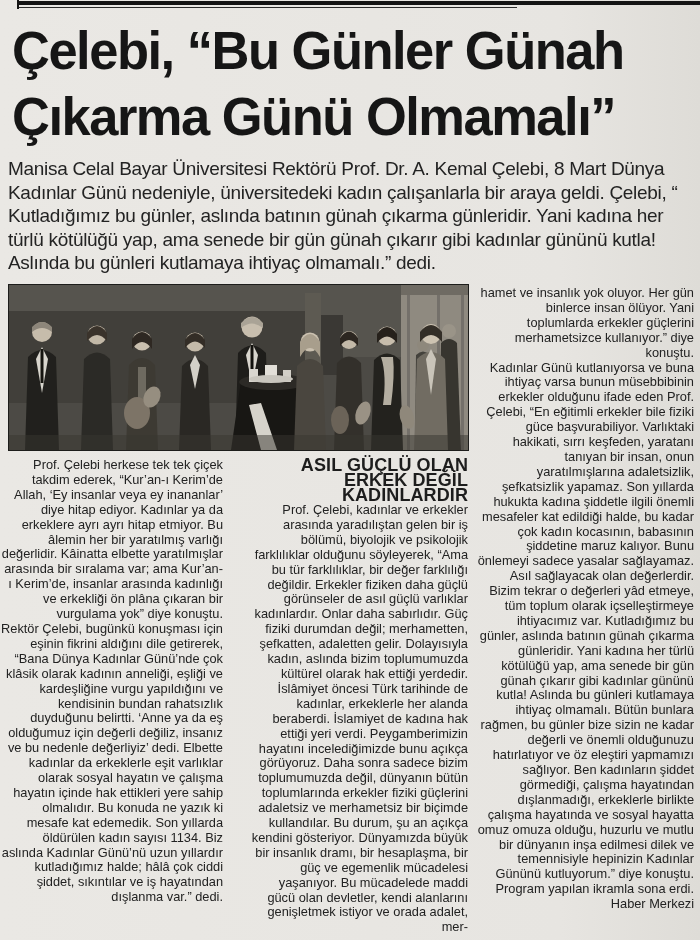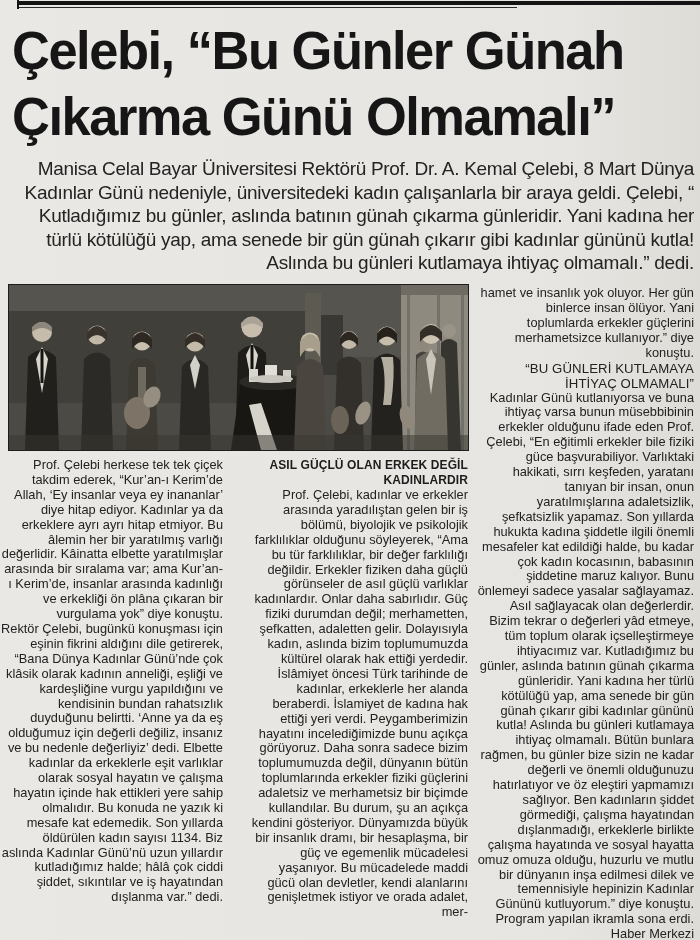--- a/index.html
+++ b/index.html
@@ -25,40 +25,39 @@
     letter-spacing:-1.5px;color:#161616;
     transform:scaleX(0.99);transform-origin:left top;
     white-space:nowrap;
   }
   .headline span{display:block;}
 
   .lead{
     position:absolute;top:157px;left:8px;width:686px;
     margin:0;font-size:19px;line-height:23.6px;letter-spacing:-0.3px;
     color:#232323;
-    text-align:right;
   }
 
   .photo{
     position:absolute;top:284px;left:8px;width:459px;height:165px;
     border:1px solid #1d1d1b;background:#4a4843;box-sizing:content-box;
   }
   .photo svg{display:block;}
 
   .col{
     position:absolute;
     font-size:12.8px;line-height:14.9px;color:#222;
     text-align:left;
   }
   .col p{margin:0;text-align:right;}
   .col-left{top:458px;left:1px;width:222px;}
   .col-mid{top:458px;left:248px;width:220px;}
   .col-right{top:286px;left:477px;width:217px;}
   .col-heading{
-    margin:0;font-size:12px;line-height:15px;font-weight:bold;
+    margin:0;font-size:18px;line-height:15px;font-weight:bold;
     letter-spacing:0.1px;color:#1d1d1d;
   }
   .col-subhead{
     margin:0;font-size:13.2px;line-height:15px;font-weight:normal;
     letter-spacing:0.1px;color:#222;
   }
 </style>
 </head>
 <body>
 
@@ -163,17 +162,16 @@
     <p>Rektör Çelebi, bugünkü konuşması için eşinin fikrini aldığını dile getirerek, “Bana Dünya Kadınlar Günü’nde çok klâsik olarak kadının anneliği, eşliği ve kardeşliğine vurgu yapıldığını ve kendisinin bundan rahatsızlık duyduğunu belirtti.  ‘Anne ya da eş olduğumuz için değerli değiliz, insanız ve bu nedenle değerliyiz’ dedi. Elbette kadınlar da erkeklerle eşit varlıklar olarak sosyal hayatın ve çalışma hayatın içinde hak ettikleri yere sahip olmalıdır. Bu konuda ne yazık ki mesafe kat edemedik. Son yıllarda öldürülen kadın sayısı 1134. Biz aslında Kadınlar Günü’nü uzun yıllardır kutladığımız halde; hâlâ çok ciddi şiddet, sıkıntılar ve iş hayatından dışlanma var.” dedi.</p>
   </div>
 
   <div class="col col-mid">
     <p class="col-heading">ASIL GÜÇLÜ OLAN ERKEK DEĞİL KADINLARDIR</p>
     <p>Prof. Çelebi, kadınlar ve erkekler arasında yaradılıştan gelen bir iş bölümü, biyolojik ve psikolojik farklılıklar olduğunu söyleyerek, “Ama bu tür farklılıklar, bir değer farklılığı değildir. Erkekler fiziken daha güçlü görünseler de asıl güçlü varlıklar kadınlardır. Onlar daha sabırlıdır. Güç fiziki durumdan değil; merhametten, şefkatten, adaletten gelir. Dolayısıyla kadın, aslında bizim toplumumuzda kültürel olarak hak ettiği yerdedir. İslâmiyet öncesi Türk tarihinde de kadınlar, erkeklerle her alanda beraberdi. İslamiyet de kadına hak ettiği yeri verdi. Peygamberimizin hayatını incelediğimizde bunu açıkça görüyoruz. Daha sonra sadece bizim toplumumuzda değil, dünyanın bütün toplumlarında erkekler fiziki güçlerini adaletsiz ve merhametsiz bir biçimde kullandılar. Bu durum, şu an açıkça kendini gösteriyor. Dünyamızda büyük bir insanlık dramı, bir hesaplaşma, bir güç ve egemenlik mücadelesi yaşanıyor. Bu mücadelede maddi gücü olan devletler,  kendi alanlarını genişletmek istiyor ve orada adalet, mer-</p>
   </div>
 
   <div class="col col-right">
     <p>hamet ve insanlık yok oluyor. Her gün binlerce insan ölüyor. Yani toplumlarda erkekler güçlerini merhametsizce kullanıyor.” diye konuştu.</p>
-    <p class="col-subhead">“BU GÜNLERİ KUTLAMAYA İHTİYAÇ OLMAMALI”</p>
     <p>Kadınlar Günü kutlanıyorsa ve buna ihtiyaç varsa bunun müsebbibinin erkekler olduğunu ifade eden Prof. Çelebi, “En eğitimli erkekler bile fiziki güce başvurabiliyor. Varlıktaki hakikati, sırrı keşfeden, yaratanı tanıyan bir insan, onun yaratılmışlarına adaletsizlik, şefkatsizlik yapamaz. Son yıllarda hukukta kadına şiddetle ilgili önemli mesafeler kat edildiği halde, bu kadar çok kadın kocasının, babasının şiddetine maruz kalıyor. Bunu önlemeyi sadece yasalar sağlayamaz. Asıl sağlayacak olan değerlerdir. Bizim tekrar o değerleri yâd etmeye, tüm toplum olarak içselleştirmeye ihtiyacımız var. Kutladığımız bu günler, aslında batının günah çıkarma günleridir. Yani kadına her türlü kötülüğü yap, ama senede bir gün günah çıkarır gibi kadınlar gününü kutla! Aslında bu günleri kutlamaya ihtiyaç olmamalı. Bütün bunlara rağmen, bu günler bize sizin ne kadar değerli ve önemli olduğunuzu hatırlatıyor ve öz eleştiri yapmamızı sağlıyor. Ben kadınların şiddet görmediği, çalışma hayatından dışlanmadığı, erkeklerle birlikte çalışma hayatında ve sosyal hayatta omuz omuza olduğu, huzurlu ve mutlu bir dünyanın inşa edilmesi dilek ve temennisiyle hepinizin Kadınlar Gününü kutluyorum.” diye konuştu. Program yapılan ikramla sona erdi. Haber Merkezi</p>
   </div>
 
 </div>
 
 </body></html>

